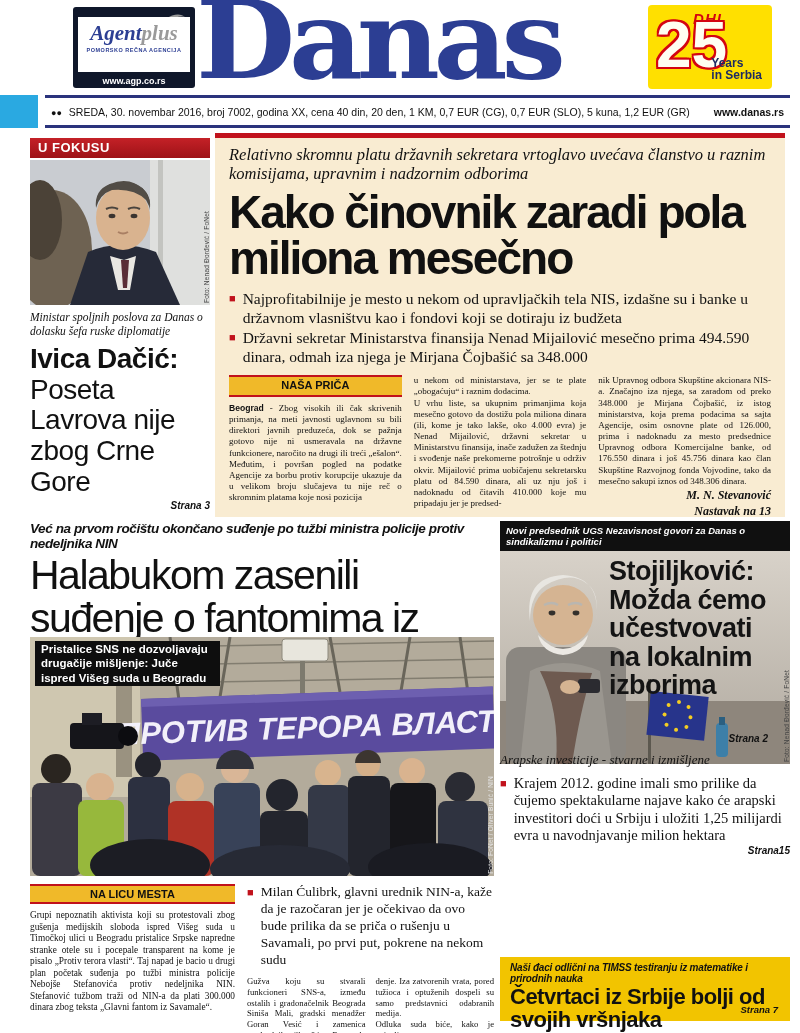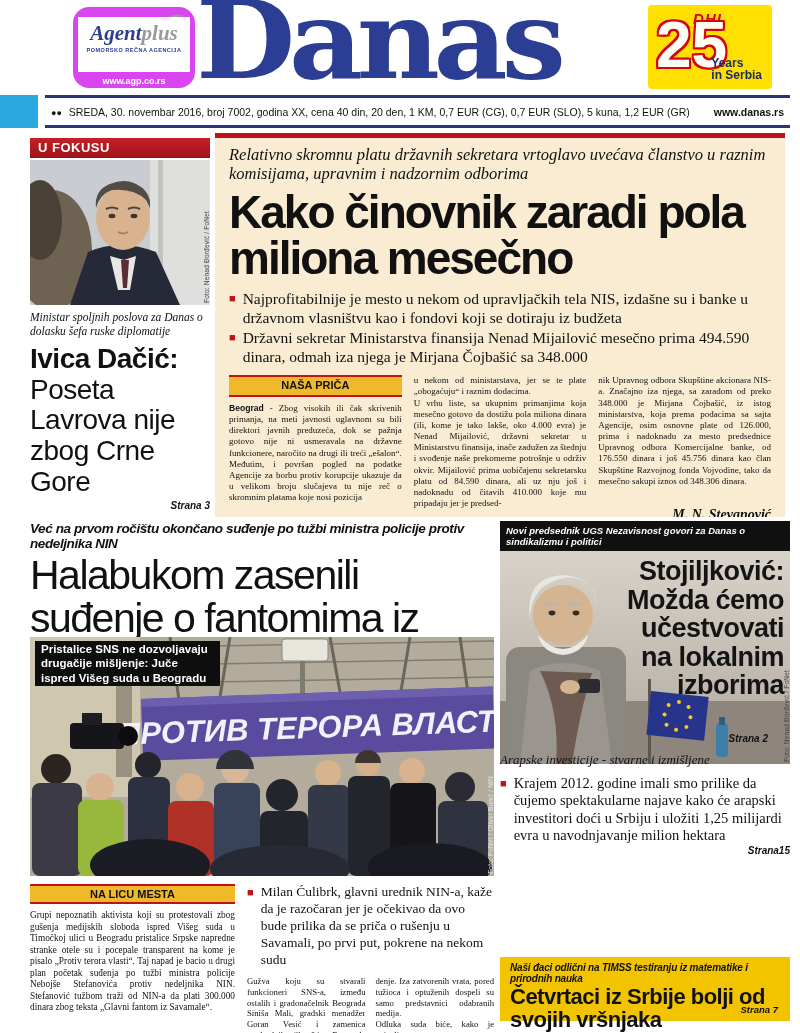--- a/index.html
+++ b/index.html
@@ -1,21 +1,21 @@
 <!DOCTYPE html>
 <html><head>
 <meta charset="utf-8">
 <style>
   * { margin:0; padding:0; box-sizing:border-box; }
   body { background:#888; font-family:"Liberation Sans","DejaVu Sans",sans-serif; }
   #page { position:relative; width:800px; height:1033px; background:#fff; overflow:hidden; margin:0 auto; color:#111; }
   .serif { font-family:"Liberation Serif","DejaVu Serif",serif; }
 
   
-  .agent-logo { position:absolute; left:73px; top:7px; width:122px; height:81px; background:#d946ef; border-radius:16px; overflow:hidden; }
+  .agent-logo { position:absolute; left:73px; top:7px; width:122px; height:81px; background:#0f172a; border-radius:3px; overflow:hidden; }
   .agent-inner { position:absolute; left:5px; right:5px; top:10px; bottom:16px; background:#fff; text-align:center; padding-top:6px; }
   .agent-name { font-family:"Liberation Serif",serif; font-style:italic; font-weight:bold; font-size:21px; color:#2c3e93; line-height:1; }
   .agent-name .plus { color:#9a9a9a; font-weight:bold; }
   .agent-tag { font-size:5.5px; font-weight:bold; color:#2c3e93; letter-spacing:.5px; margin-top:3px; }
   .agent-swoosh { position:absolute; right:8px; top:2px; width:34px; height:26px; }
   .agent-url { position:absolute; bottom:2px; width:100%; text-align:center; font-size:9px; font-weight:bold; color:#fff; }
   .danas-logo { position:absolute; left:196px; top:-14px; font-family:"DejaVu Serif","Liberation Serif",serif; font-weight:bold; font-size:108px; color:#2c3e93; letter-spacing:-6px; transform:scaleX(1.06); transform-origin:left top; line-height:1; }
   .dhl-box { position:absolute; left:648px; top:5px; width:124px; height:84px; background:#ffe000; border-radius:4px; }
   .dhl-brand { position:absolute; top:5px; left:0; width:100%; text-align:center; font-style:italic; font-weight:bold; font-size:15px; color:#d40511; letter-spacing:1px; }
   .dhl-25 { position:absolute; left:8px; top:8px; font-size:64px; font-weight:bold; line-height:1; color:#fffef2;
@@ -44,34 +44,34 @@
   .lead-box { background:#f9ecd2; height:379px; padding:7px 14px 6px; overflow:hidden; }
   .lead-kicker { font-family:"Liberation Serif",serif; font-style:italic; font-size:16.5px; line-height:1.18; }
   .lead-head { font-size:46px; font-weight:bold; letter-spacing:-2px; line-height:1.0; margin:5px 0 9px; }
   .lead-bullets { list-style:none; }
   .lead-bullets li { display:flex; font-family:"Liberation Serif",serif; font-size:15.5px; line-height:1.2; margin-bottom:2px; }
   .sq { color:#c1121c; font-size:11px; line-height:1.6; margin-right:7px; }
   .lead-cols { display:flex; gap:12px; margin-top:9px; }
   .lead-col { flex:1; font-family:"Liberation Serif",serif; font-size:9px; line-height:1.24; text-align:justify; }
   .tag-label { border-top:2px solid #c1121c; border-bottom:2px solid #c1121c; background:#f0b929; text-align:center; font-weight:bold; font-size:11px; font-family:"Liberation Sans",sans-serif; padding:2px 0; margin-bottom:6px; }
   .prewrap { white-space:pre-line; }
-  .byline { text-align:right; font-weight:bold; font-style:italic; font-size:14px; margin-top:19px; }
+  .byline { text-align:right; font-weight:bold; font-style:italic; font-size:12px; margin-top:1px; }
 
   
   .nin { position:absolute; left:30px; top:521px; width:464px; }
   .nin-kicker { font-weight:bold; font-style:italic; font-size:13.5px; letter-spacing:-.4px; }
   .nin-head { font-size:41px; font-weight:400; line-height:1.04; letter-spacing:-1.5px; margin-top:3px; }
   .protest { position:absolute; left:30px; top:637px; width:464px; height:239px; overflow:hidden; }
   .protest-caption { position:absolute; left:5px; top:4px; width:185px; background:#0e0e0e; color:#fff; font-weight:bold; font-size:11.5px; line-height:1.25; padding:1px 6px; }
 
   
   .stoj { position:absolute; left:500px; top:521px; width:290px; }
   .stoj-kicker { background:#101010; color:#fff; font-weight:bold; font-style:italic; font-size:9.5px; padding:4px 6px; }
   .stoj-photo { position:relative; width:100%; height:213px; overflow:hidden; }
-  .stoj-head { position:absolute; right:6px; top:6px; width:175px; text-align:right; font-size:27px; font-weight:bold; line-height:1.06; letter-spacing:-.5px; color:#141414; }
+  .stoj-head { position:absolute; right:6px; top:6px; width:175px; text-align:left; font-size:27px; font-weight:bold; line-height:1.06; letter-spacing:-.5px; color:#141414; }
   .stoj-page { position:absolute; right:22px; top:182px; font-size:10px; font-weight:bold; font-style:italic; }
 
   .arab { position:absolute; left:500px; top:752px; width:290px; }
   .arab-kicker { font-family:"Liberation Serif",serif; font-style:italic; font-size:13px; }
   .arab-head { font-size:33px; font-weight:400; line-height:1.04; letter-spacing:-1px; margin-top:2px; }
   .arab-sum { display:flex; font-family:"Liberation Serif",serif; font-size:14.5px; line-height:1.2; margin-top:7px; }
   .arab-page { text-align:right; font-size:10px; font-weight:bold; font-style:italic; }
 
   .timss { position:absolute; left:500px; top:957px; width:290px; height:64px; background:#f2c400; padding:5px 10px; }
   .timss-kicker { font-weight:bold; font-style:italic; font-size:10px; letter-spacing:-.2px; }

